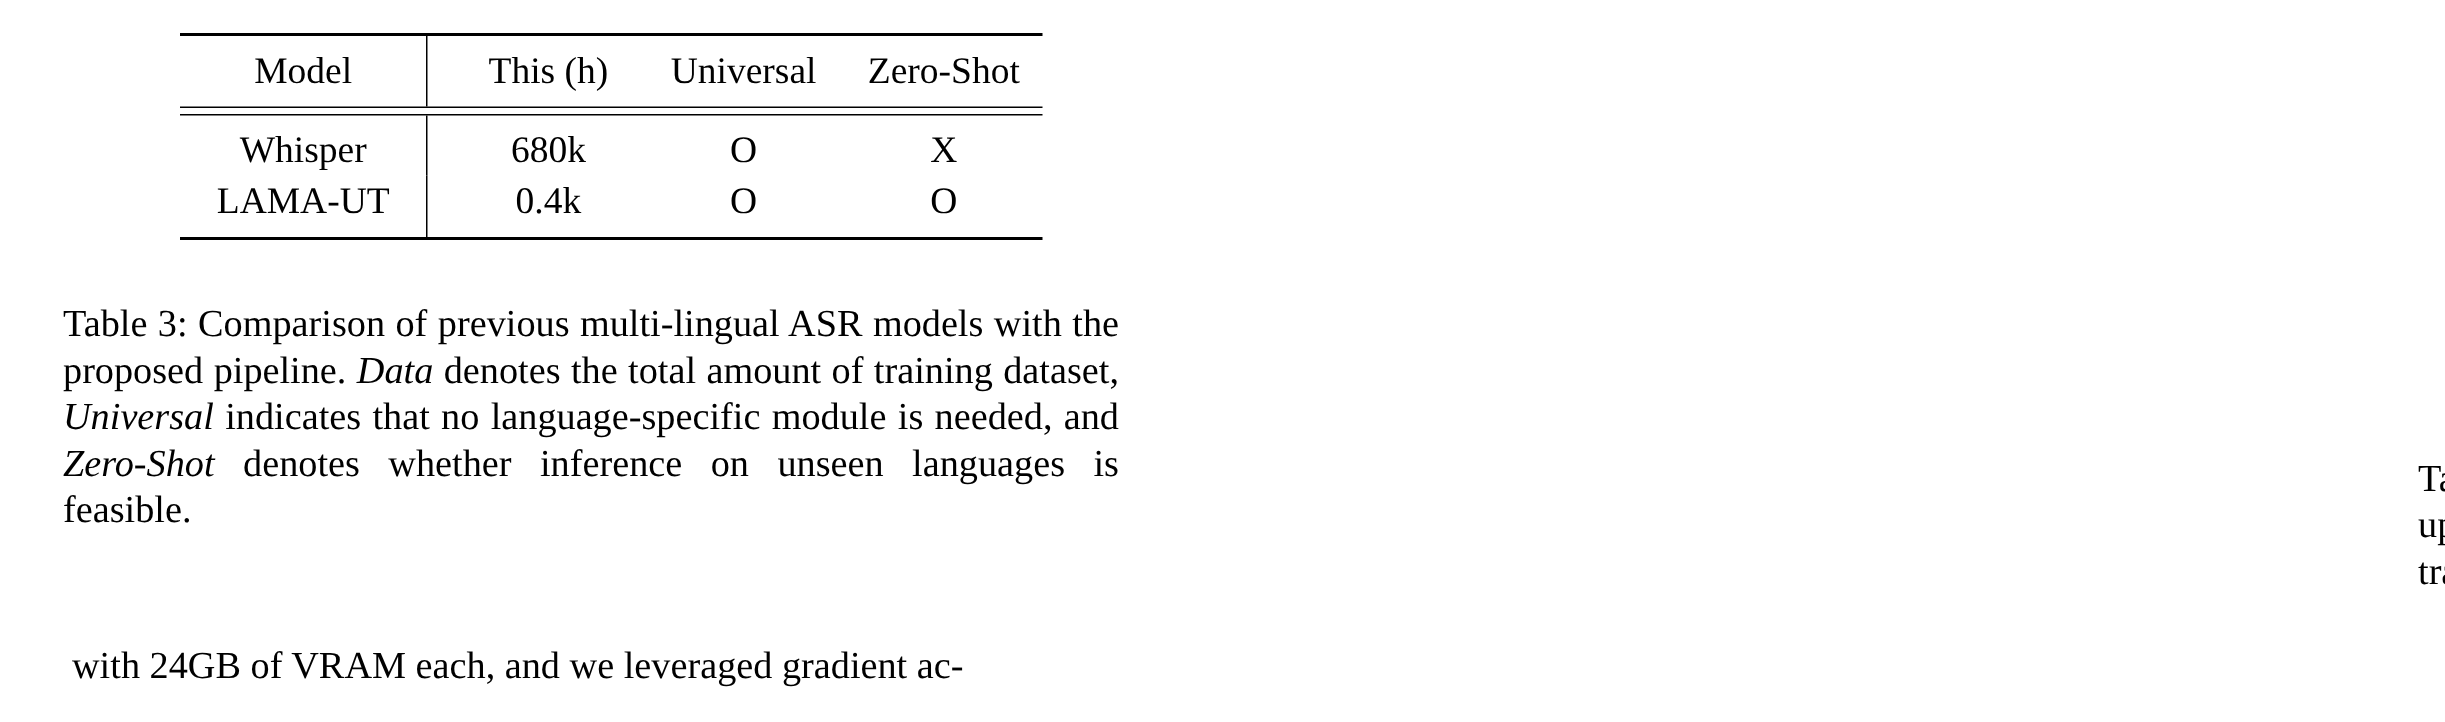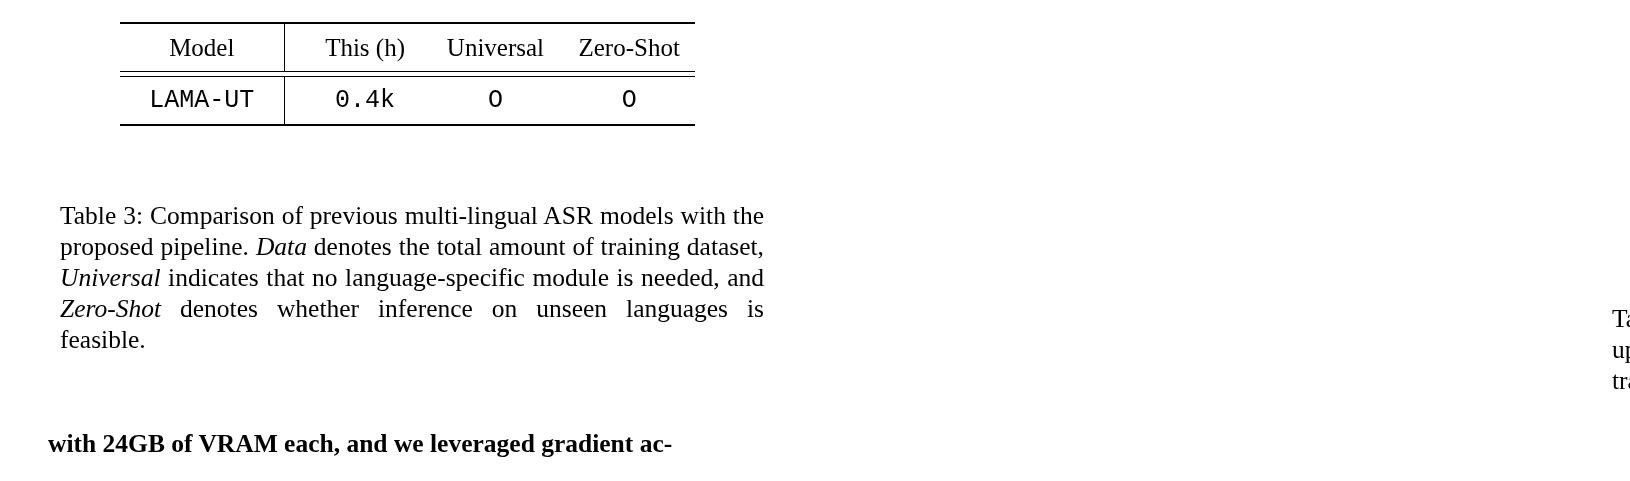--- a/index.html
+++ b/index.html
@@ -53,21 +53,21 @@
     margin: 0;
     border-top: 2.6px solid #000;
   }
   .rule.thin { border-top-width: 1.6px; }
   .rule.dbl-gap { margin-top: 4px; }
 
   .vbar {
     border-left: 1.6px solid #000;
   }
 
-  .bold { font-weight: bold; font-family: Liberation Mono, monospace; }
+  .bold { font-weight: bold; }
 
   
   #table3-wrap {
     position: absolute;
     left: 120px;
     top: 22px;
     width: 575px;
   }
   #table3 { width: 575px; }
   #table3 .c-model { width: 170px; }
@@ -84,40 +84,39 @@
     font-size: 25.5px;
     line-height: 1.22;
     text-align: justify;
     text-align-last: left;
     hyphens: none;
   }
   .caption i { font-style: italic; }
 
   #cap3 {
     position: absolute;
-    left: 60px;
+    left: 42px;
     top: 200px;
     width: 704px;
   }
   #cap4 {
     position: absolute;
     left: 812px;
     top: 303px;
     width: 700px;
   }
   #bodytext {
     position: absolute;
     left: 48px;
     top: 428px;
     width: 704px;
     font-size: 25.5px;
     line-height: 1.22;
     text-align: justify;
     text-align-last: left;
-    font-weight: bold;
   }
 </style>
 </head>
 <body>
 
 <div class="page">
 
   <div class="column col-left">
 
     <div id="table3-wrap">
@@ -140,20 +139,26 @@
               </td>
         </tr>
         <tr class="rule-row">
           <td colspan="4">
                 <hr class="rule thin dbl-gap">
               </td>
         </tr>
         </tbody>
           <tbody class="body">
           <tr>
+            <td class="c-model">Whisper</td>
+            <td class="c-data vbar">680k</td>
+            <td class="c-uni">O</td>
+            <td class="c-zs">X</td>
+          </tr>
+          <tr>
             <td class="c-model bold">LAMA-UT</td>
             <td class="c-data vbar bold">0.4k</td>
             <td class="c-uni bold">O</td>
             <td class="c-zs bold">O</td>
           </tr>
         </tbody>
         <tbody>
             <tr class="rule-row">
           <td colspan="4">
                 <hr class="rule">

